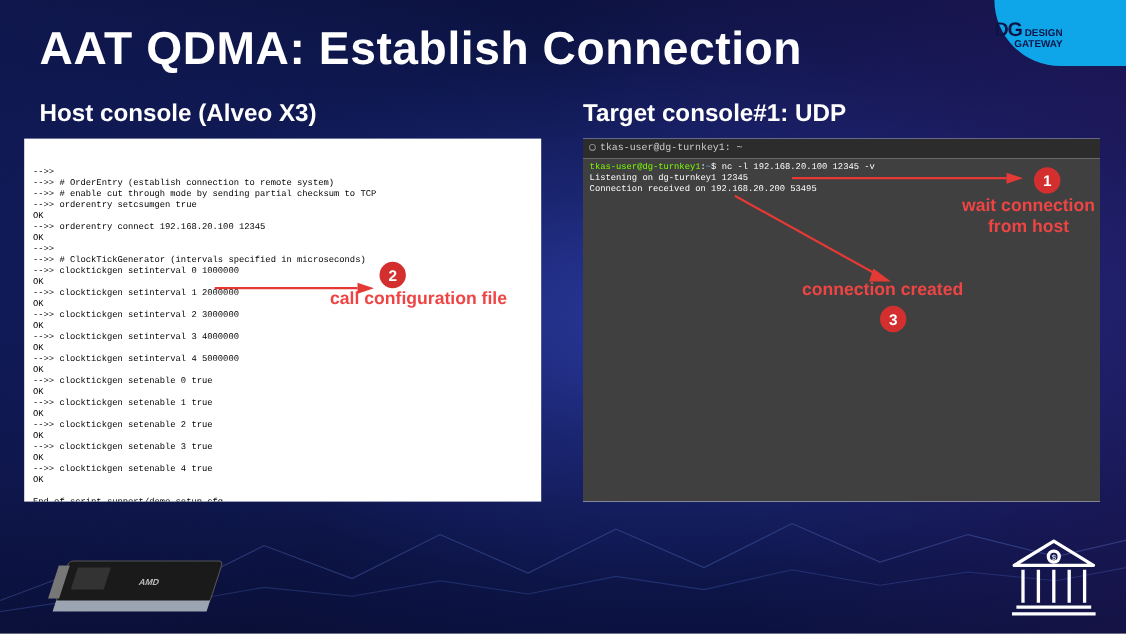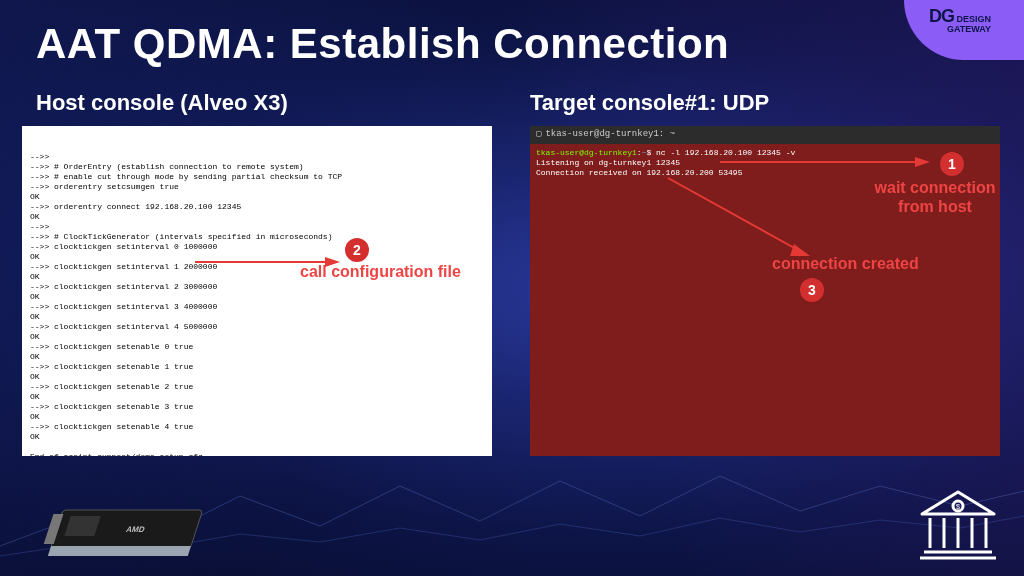--- a/index.html
+++ b/index.html
@@ -29,24 +29,24 @@
     top: 20px;
     left: 36px;
     font-size: 42px;
     font-weight: 700;
     letter-spacing: 0.5px;
   }
   .logo-wrap {
     position: absolute;
     top: 0; right: 0;
     width: 120px; height: 60px;
-    background: #8b5cf6;
+    background: #0ea5e9;
     border-bottom-left-radius: 60px 60px;
-    display: flex; align-items: flex-start; justify-content: center;
-    padding: 7px 8px 0 0;
+    display: flex; align-items: flex-start; justify-content: flex-start;
+    padding: 18px 8px 0 0;
   }
   .logo-text {
     color: #0d1548;
     font-size: 9px;
     font-weight: 800;
     text-align: right;
     line-height: 1;
   }
   .logo-text .dg { font-size: 18px; letter-spacing: -1px; }
 
@@ -76,21 +76,21 @@
     position: absolute; top:0; left:0; right:0; height:18px;
     background: #2c2c2c;
     color:#ccc;
     font-size: 9px;
     display:flex; align-items:center;
     padding-left:6px;
     gap:4px;
   }
   .target .term-body {
     position:absolute; top:18px; left:0; right:0; bottom:0;
-    background:#7f1d1d;
+    background:#404040;
     color:#fff;
     padding:4px 6px;
     white-space: pre;
   }
   .prompt-user { color:#7CFC00; }
   .prompt-path { color:#6fa8dc; }
 
   .badge {
     position:absolute;
     width:24px; height:24px;
@@ -199,21 +199,21 @@
 </svg>
 
 <div class="badge" style="top:152px; left:940px;">1</div>
 <div class="annot" style="top:178px; left:870px; width:130px; white-space:pre-line;">wait connection
 from host</div>
 <svg class="arrow" style="top:150px; left:720px; width:210px; height:24px;">
   <line x1="0" y1="12" x2="195" y2="12" stroke="#e53935" stroke-width="2"></line>
   <polygon points="195,7 210,12 195,17" fill="#e53935"></polygon>
 </svg>
 
-<div class="annot" style="top:254px; left:772px;">connection created</div>
+<div class="annot" style="top:254px; left:729px;">connection created</div>
 <div class="badge" style="top:278px; left:800px;">3</div>
 <svg class="arrow" style="top:172px; left:658px; width:160px; height:90px;">
   <line x1="10" y1="6" x2="140" y2="78" stroke="#e53935" stroke-width="2"></line>
   <polygon points="136,72 152,84 132,84" fill="#e53935"></polygon>
 </svg>
 
 <svg class="card-chip" viewBox="0 0 170 66">
   <g transform="skewX(-18)">
     <rect x="26" y="10" width="140" height="38" rx="4" fill="#1a1a1a" stroke="#555"></rect>
     <rect x="26" y="46" width="140" height="10" fill="#9aa5b1"></rect>

